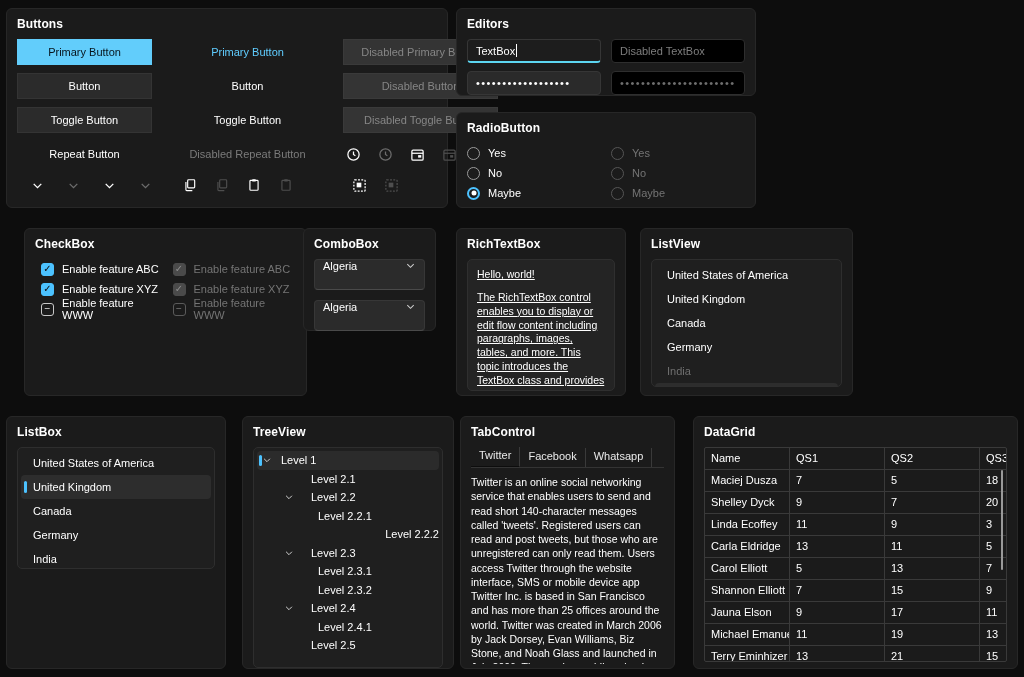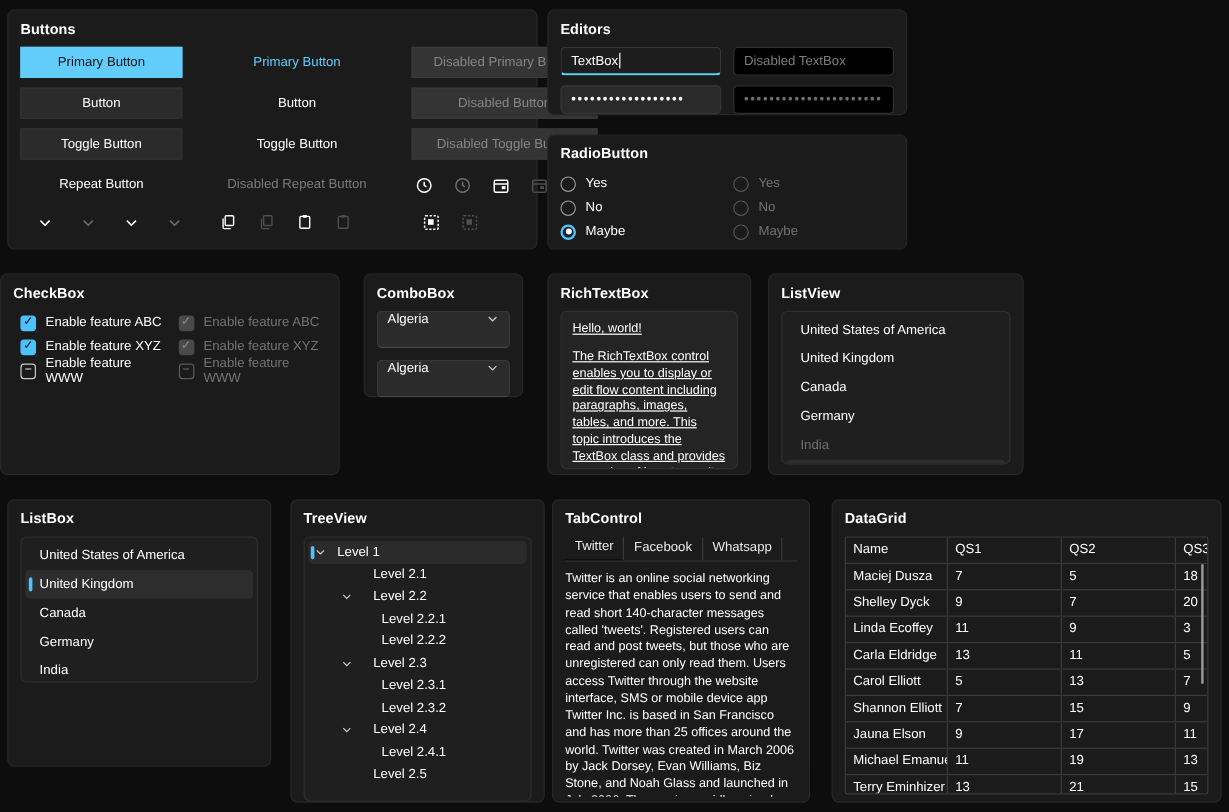--- a/index.html
+++ b/index.html
@@ -340,21 +340,21 @@
           <span class="txt-dis">No</span>
         </div>
         <div class="radio-row">
           <span class="radio dis"></span>
           <span class="txt-dis">Maybe</span>
         </div>
       </div>
     </div>
   </div>
 
-  <div class="card" style="left:0; top:228px; width:283px; height:168px;">
+  <div class="card" style="left:24px; top:228px; width:283px; height:168px;">
     <div class="card-title">CheckBox</div>
     <div style="display:grid;grid-template-columns:1fr 1fr;column-gap:8px;padding-left:6px;">
       <div>
         <div class="cb-row">
           <span class="cbox on">✓</span>
           <span>Enable feature ABC</span>
         </div>
         <div class="cb-row">
           <span class="cbox on">✓</span>
           <span>Enable feature XYZ</span>
@@ -425,21 +425,21 @@
       <div class="li">
           <span>Germany</span>
         </div>
       <div class="li dis">
           <span>India</span>
         </div>
       <div class="li sel"></div>
     </div>
   </div>
 
-  <div class="card" style="left:6px; top:416px; width:220px; height:223px;">
+  <div class="card" style="left:6px; top:416px; width:220px; height:253px;">
     <div class="card-title">ListBox</div>
     <div class="listbox" style="height:122px;">
       <div class="li">
           <span>United States of America</span>
         </div>
       <div class="li sel">
           <span>United Kingdom</span>
         </div>
       <div class="li">
           <span>Canada</span>
@@ -474,21 +474,21 @@
             <svg width="10" height="10" viewBox="0 0 24 24" fill="none" stroke="currentColor" stroke-width="2.4">
               <path d="M5 9l7 7 7-7"></path>
             </svg>
           </span>
         <span style="width:14px;flex:none"></span>
         <span>Level 2.2</span>
       </div>
       <div class="tnode" style="padding-left:61px;">
         <span>Level 2.2.1</span>
       </div>
-      <div class="tnode" style="padding-left:61px;">
+      <div class="tnode" style="padding-left:61px;justify-content:flex-end;">
         <span>Level 2.2.2</span>
       </div>
       <div class="tnode" style="padding-left:24px;">
         <span class="tchev">
             <svg width="10" height="10" viewBox="0 0 24 24" fill="none" stroke="currentColor" stroke-width="2.4">
               <path d="M5 9l7 7 7-7"></path>
             </svg>
           </span>
         <span style="width:14px;flex:none"></span>
         <span>Level 2.3</span>

